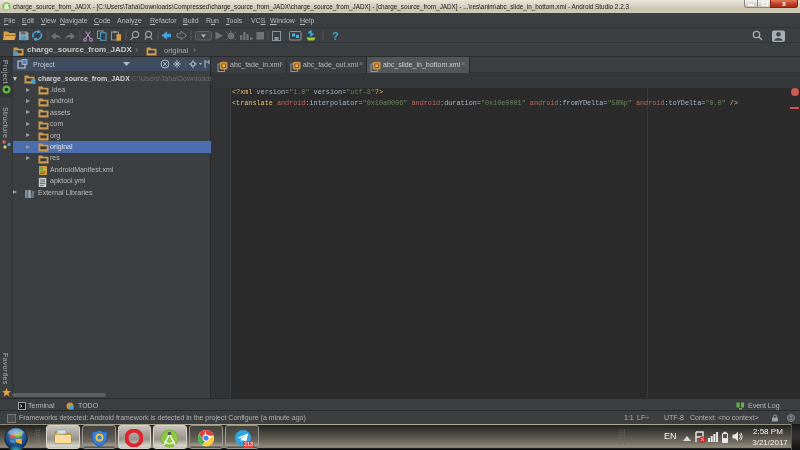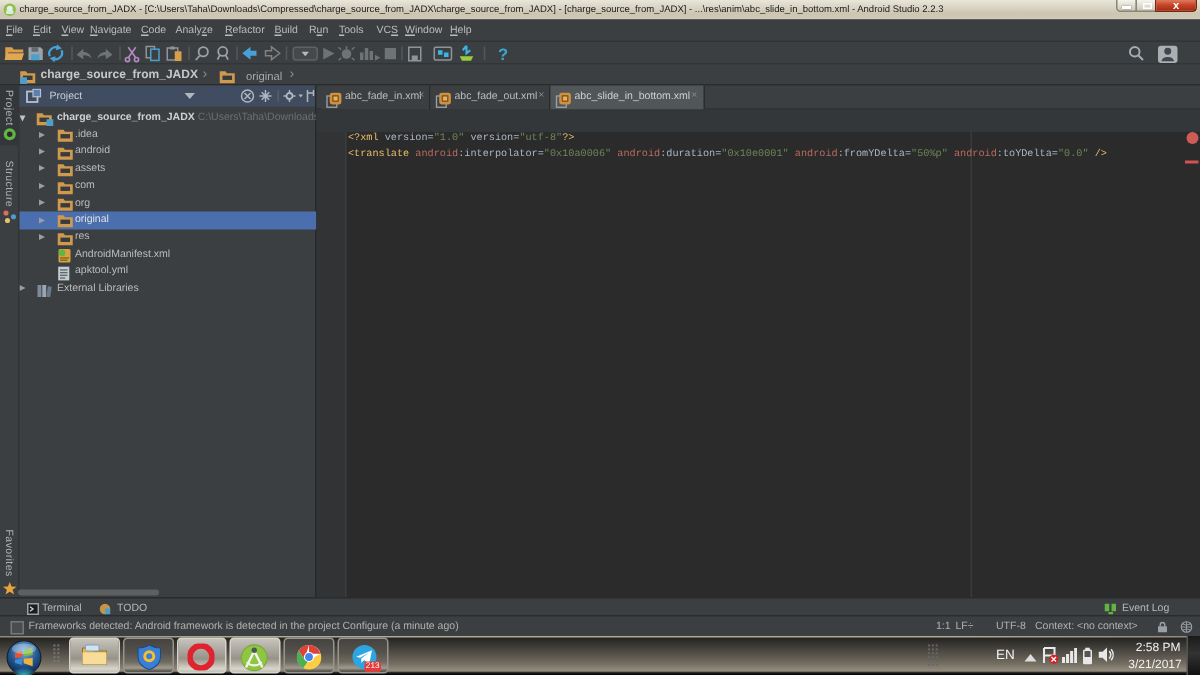--- a/index.html
+++ b/index.html
@@ -491,16 +491,16 @@
   </svg>
   <svg class="abs" style="left:721px;top:431px" width="8" height="12" viewBox="0 0 8 12">
     <rect x="1" y="2" width="6" height="10" rx="1" fill="#e8e8e8"></rect>
       <rect x="2.5" y="0.8" width="3" height="1.5" fill="#e8e8e8"></rect>
       <rect x="2" y="3" width="4" height="4" fill="#555"></rect>
   </svg>
   <svg class="abs" style="left:732px;top:431px" width="11" height="11" viewBox="0 0 11 11">
     <path d="M0.5 3.5 h2.5 l3-2.8 v9.6 l-3-2.8 H0.5 Z" fill="#e8e8e8"></path>
       <path d="M7.5 3 a4 4 0 0 1 0 5 M8.8 1.8 a6 6 0 0 1 0 7.4" stroke="#e8e8e8" stroke-width="1" fill="none"></path>
   </svg>
-  <div class="tray" style="left:753px;top:427px;width:34px;text-align:right;">2:58 PM</div>
+  <div class="tray" style="left:753px;top:427px;width:34px;text-align:left;">2:58 PM</div>
   <div class="tray" style="left:750px;top:438px;width:40px;text-align:center;">3/21/2017</div>
   <div class="abs" style="left:791px;top:424px;width:9px;height:26px;background:linear-gradient(180deg,#1a1a1a,#333 45%,#111);border-left:1px solid #555;"></div>
 </div>
 
 </body></html>

